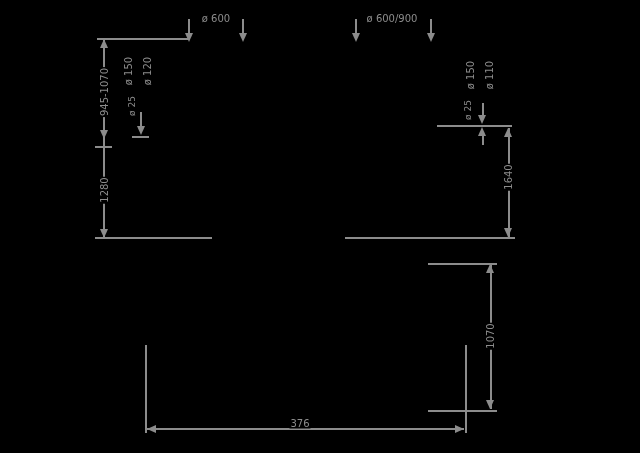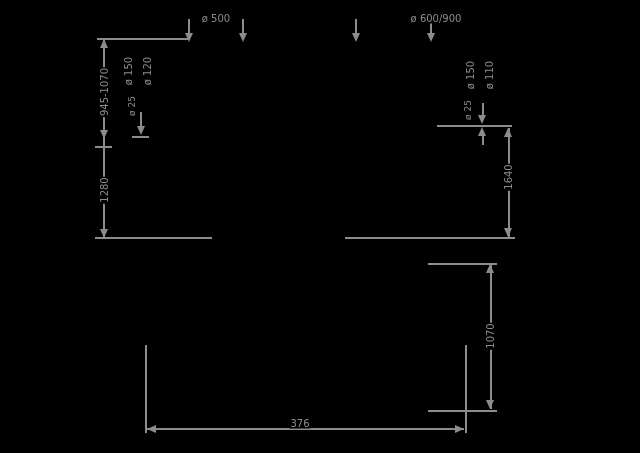--- a/index.html
+++ b/index.html
@@ -35,21 +35,21 @@
 <body>
 
 <div id="canvas">
 
   <div>
 
     <div class="vline" style="left:188px; top:19px; height:15px;"></div>
     <div class="ah-down" style="left:185px; top:33px;"></div>
     <div class="vline" style="left:242px; top:19px; height:15px;"></div>
     <div class="ah-down" style="left:239px; top:33px;"></div>
-    <span class="htext" style="left:216px; top:18px;">ø 500</span>
+    <span class="htext" style="left:216px; top:18px;">ø 600</span>
 
     <div class="hline" style="left:97px; top:38px; width:92px;"></div>
 
     <div class="vline" style="left:103px; top:39px; height:198px;"></div>
     <div class="ah-up" style="left:100px; top:39px;"></div>
     <div class="ah-down" style="left:100px; top:130px;"></div>
     <div class="hline" style="left:95px; top:146px; width:17px;"></div>
     <div class="ah-down" style="left:100px; top:229px;"></div>
     <span class="vtext" style="left:104px; top:92px;">945-1070</span>
     <span class="vtext" style="left:104px; top:190px;">1280</span>
@@ -64,21 +64,21 @@
 
     <div class="hline" style="left:95px; top:237px; width:117px;"></div>
   </div>
 
   <div>
 
     <div class="vline" style="left:355px; top:19px; height:15px;"></div>
     <div class="ah-down" style="left:352px; top:33px;"></div>
     <div class="vline" style="left:430px; top:19px; height:15px;"></div>
     <div class="ah-down" style="left:427px; top:33px;"></div>
-    <span class="htext" style="left:392px; top:18px;margin-left:44px;">ø 600/900</span>
+    <span class="htext" style="left:392px; top:18px;">ø 600/900</span>
 
     <span class="vtext" style="left:470px; top:75px;">ø 150</span>
     <span class="vtext" style="left:489px; top:75px;">ø 110</span>
 
     <span class="vtext small" style="left:468px; top:110px;">ø 25</span>
     <div class="vline" style="left:482px; top:103px; height:14px;"></div>
     <div class="ah-down" style="left:478px; top:115px;"></div>
 
     <div class="hline" style="left:437px; top:125px; width:75px;"></div>
     <div class="ah-up" style="left:478px; top:127px;"></div>

